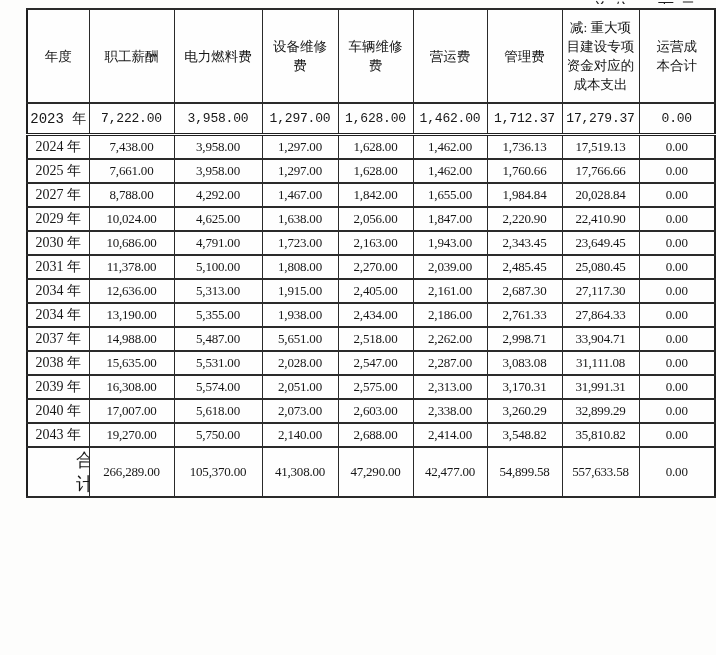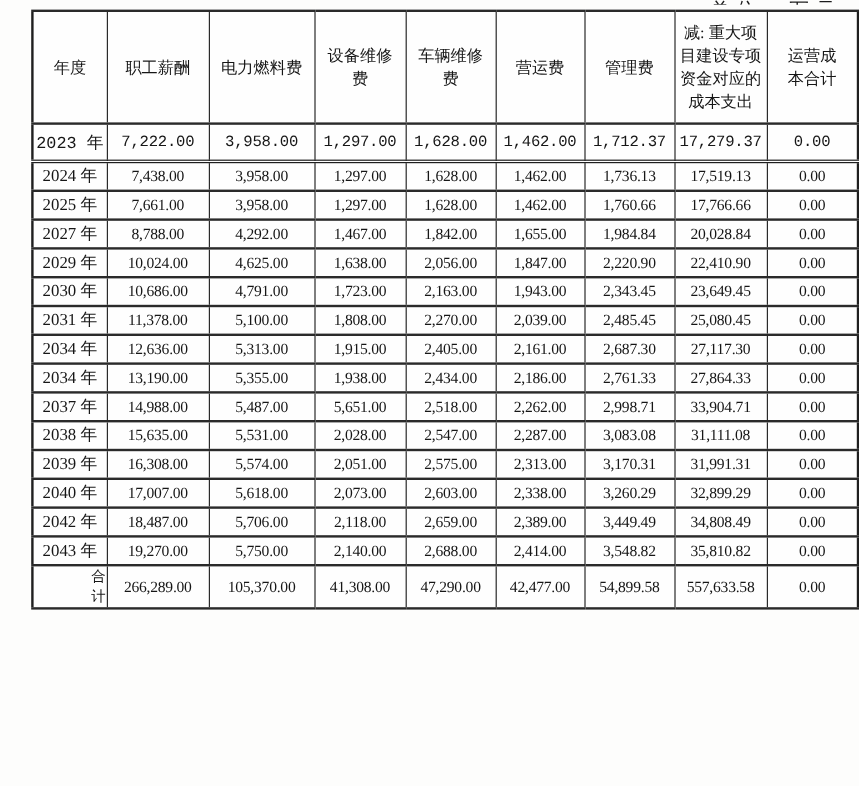--- a/index.html
+++ b/index.html
@@ -79,21 +79,21 @@
     font-family: Liberation Mono, monospace;
   }
   tbody td.year {
     font-size: 14px;
     letter-spacing: 0;
   }
   tbody tr.total-row td {
     height: 20px;
   }
   tbody tr.total-row td.year {
-    font-size: 12px;
+    font-size: 18px;
     padding-left: 48px;
   }
 </style>
 </head>
 <body>
 
 <div class="page">
 
   <div class="unit-note-clip">
     <span>单位：万元</span>
@@ -268,31 +268,20 @@
           <td>17,007.00</td>
           <td>5,618.00</td>
           <td>2,073.00</td>
           <td>2,603.00</td>
           <td>2,338.00</td>
           <td>3,260.29</td>
           <td>32,899.29</td>
           <td>0.00</td>
         </tr>
         <tr>
-          <td class="year">2042 年</td>
-          <td>18,487.00</td>
-          <td>5,706.00</td>
-          <td>2,118.00</td>
-          <td>2,659.00</td>
-          <td>2,389.00</td>
-          <td>3,449.49</td>
-          <td>34,808.49</td>
-          <td>0.00</td>
-        </tr>
-        <tr>
           <td class="year">2043 年</td>
           <td>19,270.00</td>
           <td>5,750.00</td>
           <td>2,140.00</td>
           <td>2,688.00</td>
           <td>2,414.00</td>
           <td>3,548.82</td>
           <td>35,810.82</td>
           <td>0.00</td>
         </tr>

